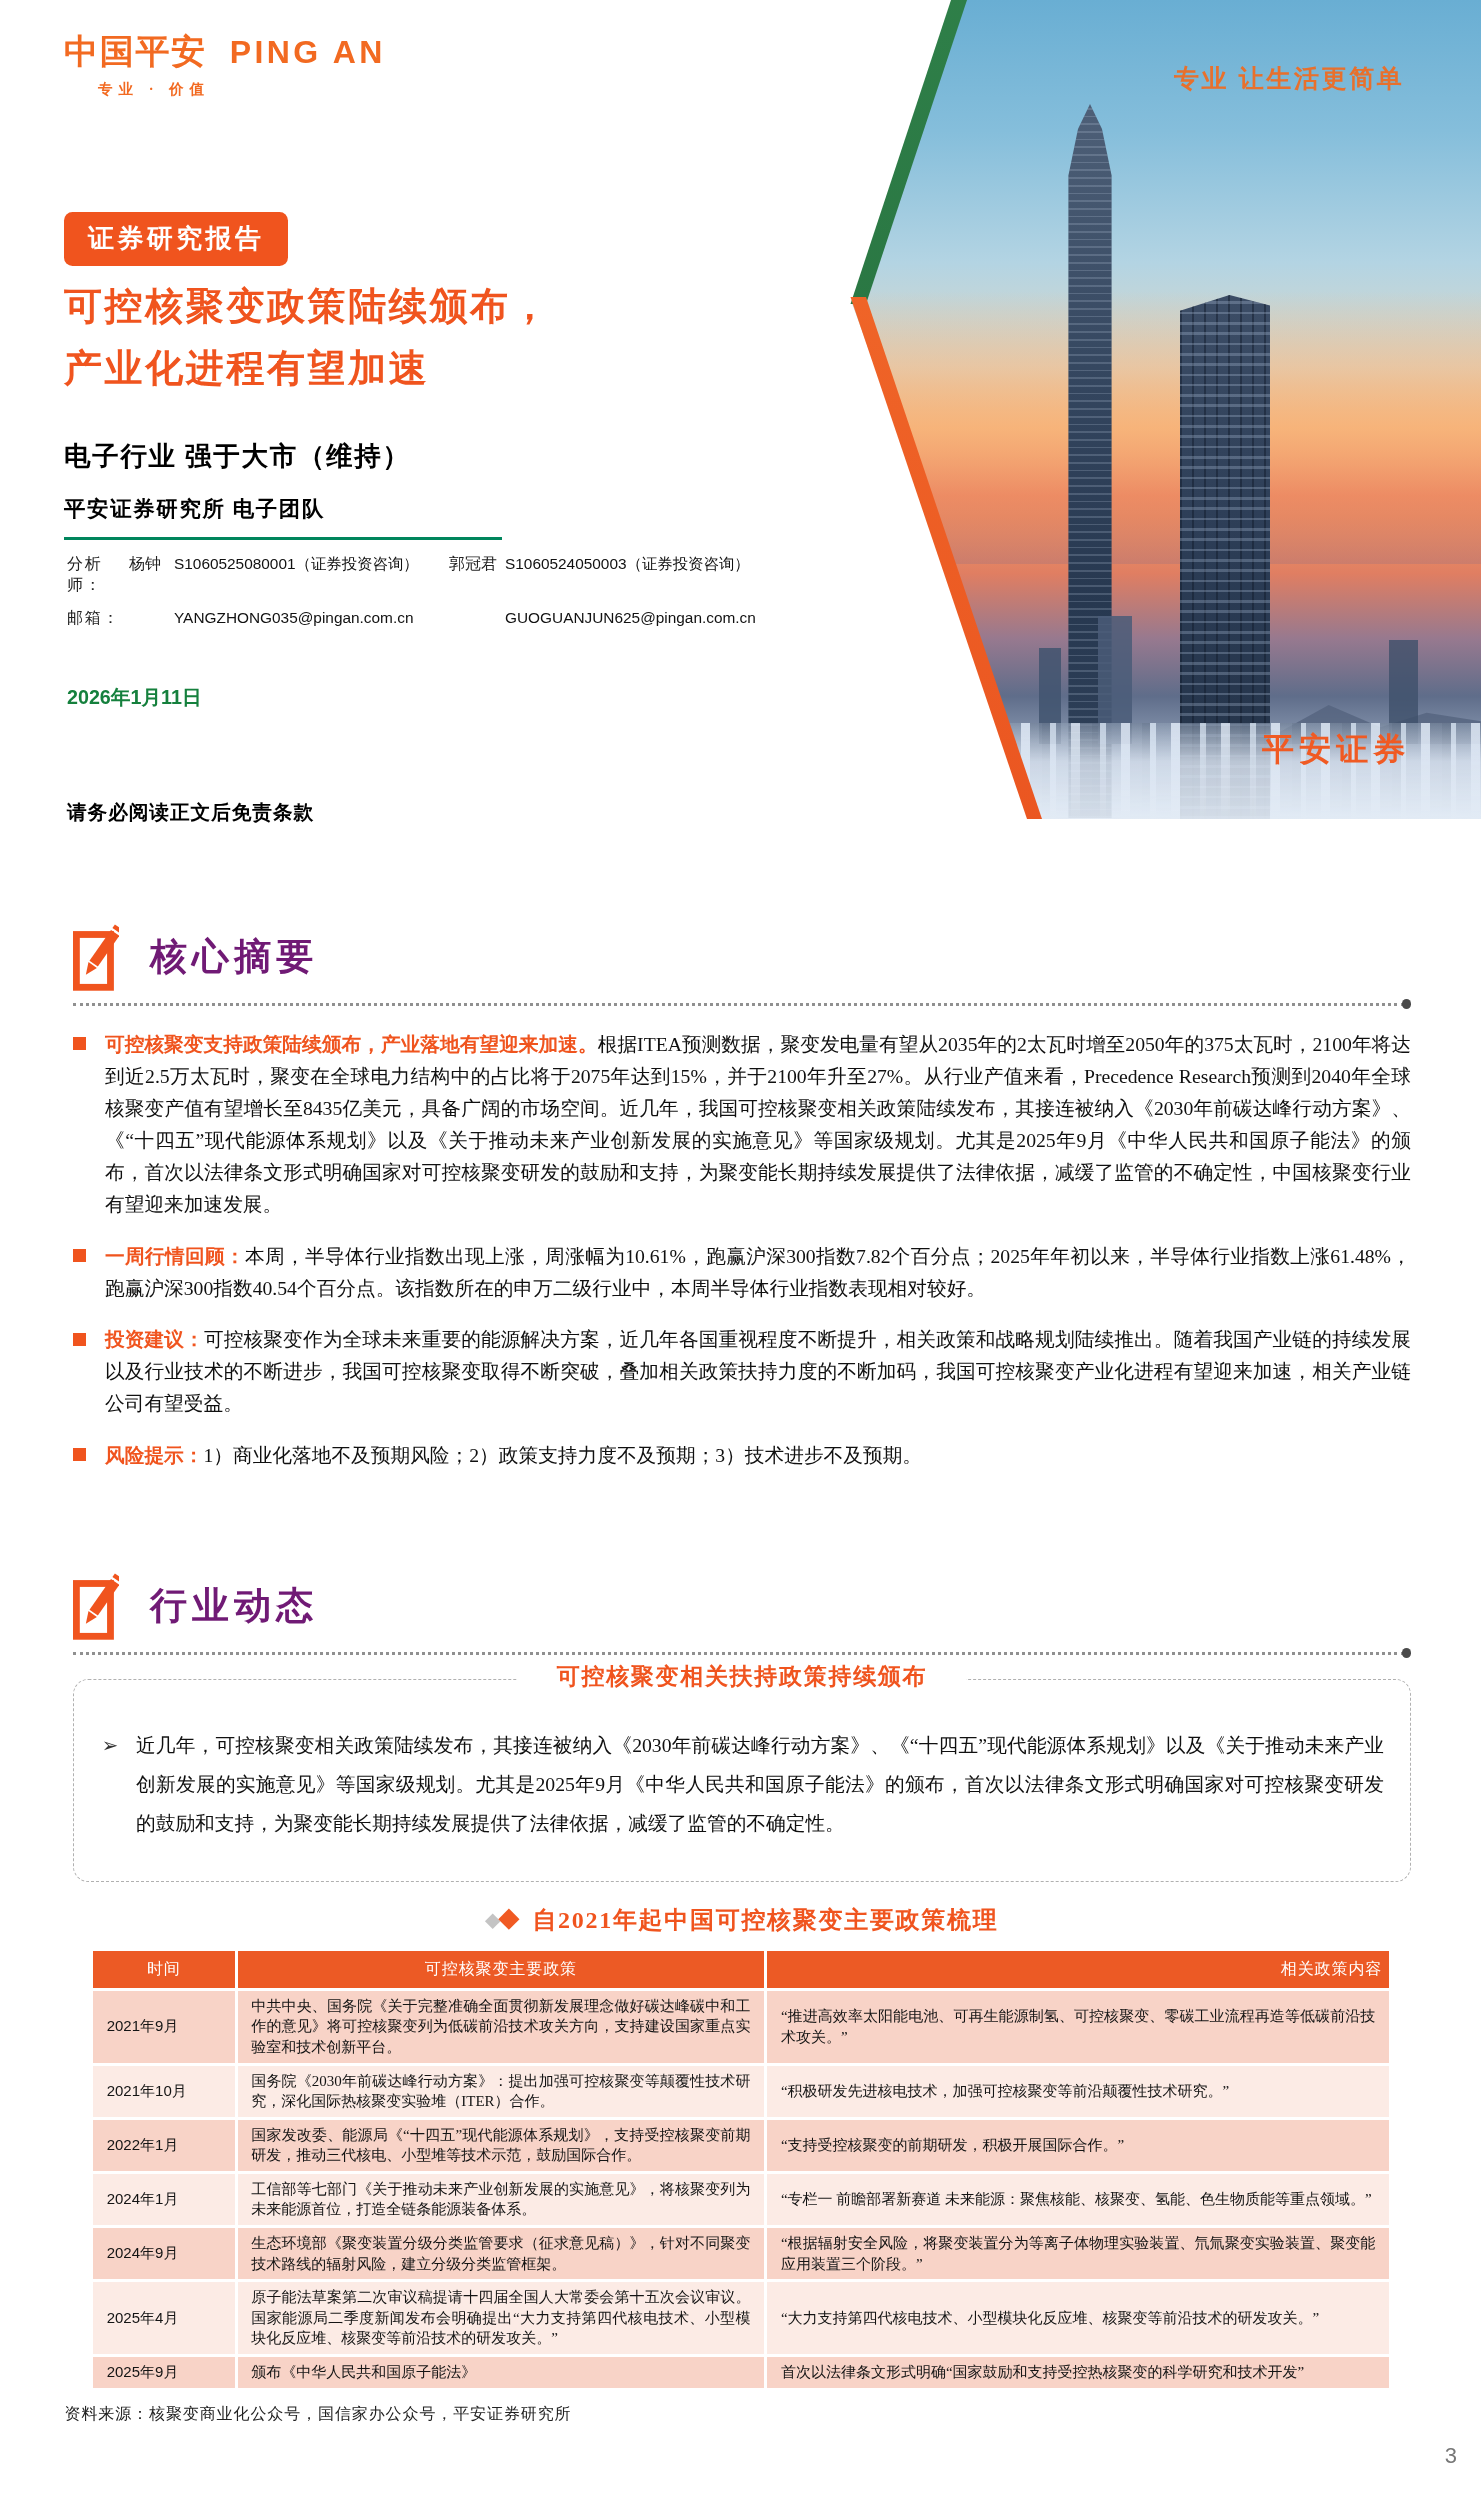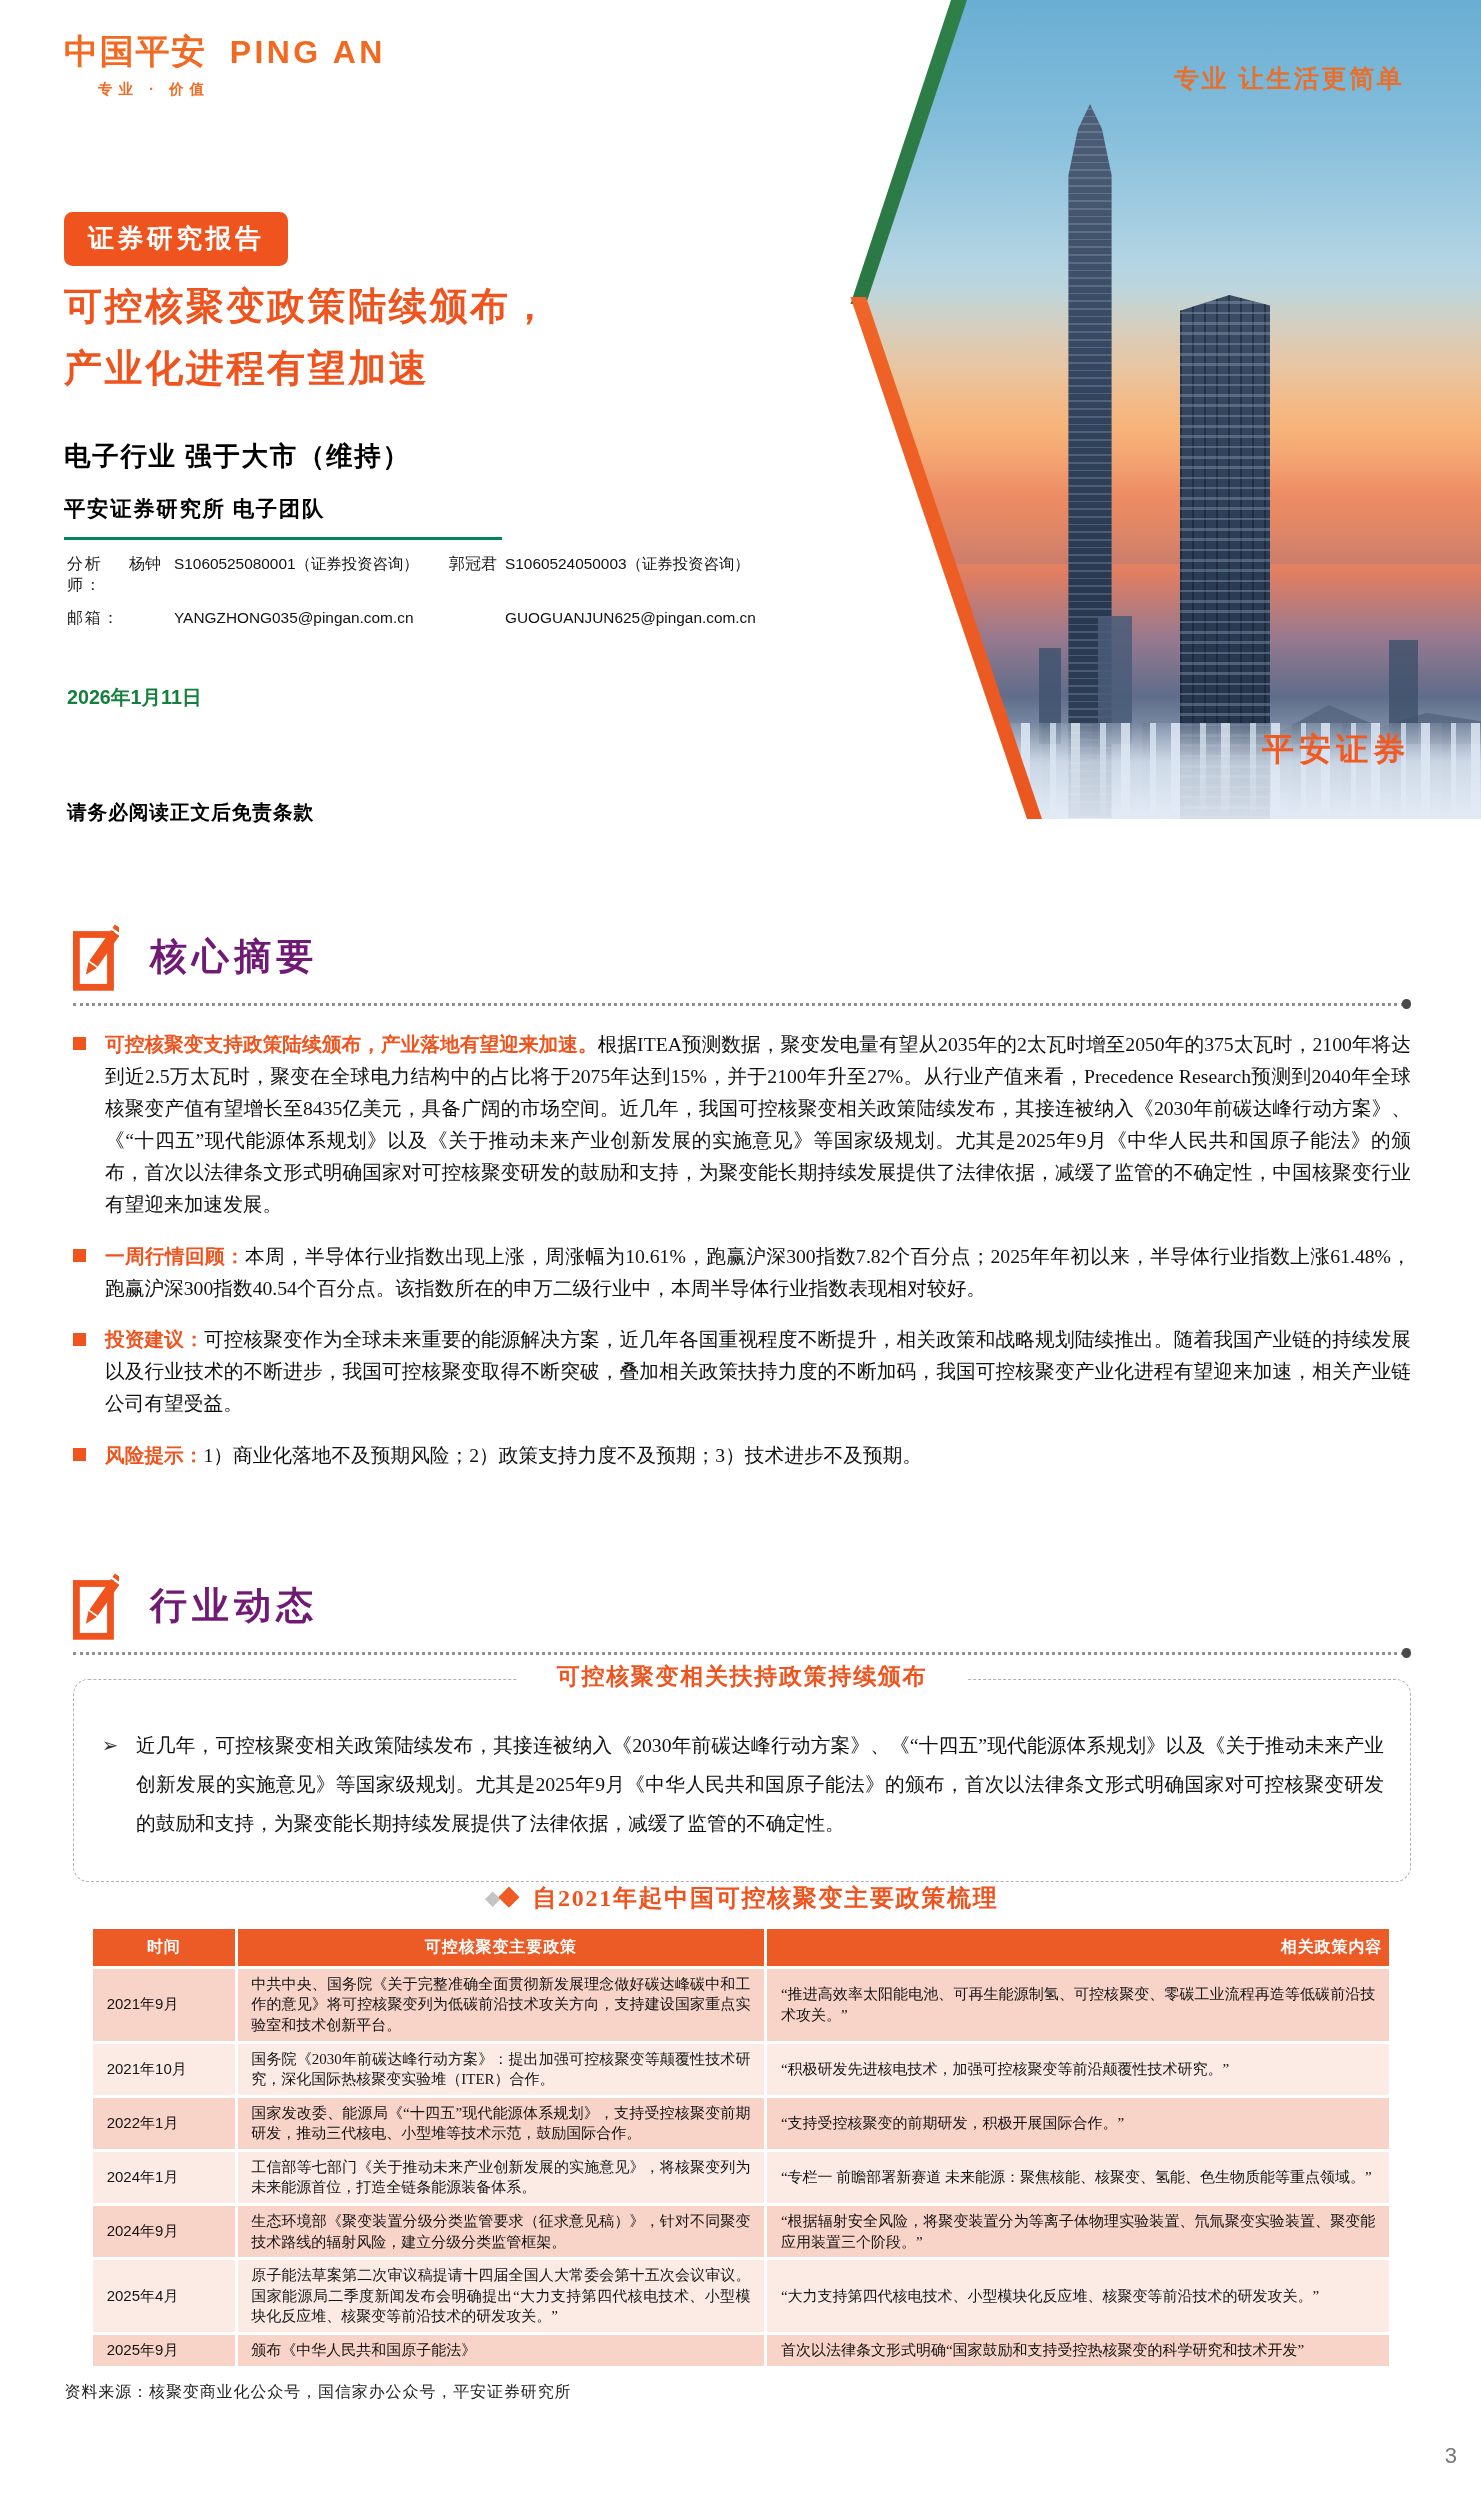--- a/index.html
+++ b/index.html
@@ -87,27 +87,27 @@
 
   .hl-box{position:relative;margin-top:24px;border:1.7px dashed #b0b0b0;border-radius:15.4px;
     padding:26px 26px 19px 26px;}
   .hl-title{position:absolute;top:-19px;left:0;right:0;text-align:center;}
   .hl-title span{display:inline-block;background:#fff;padding:0 39px;color:#f0541e;
     font-weight:bold;font-size:23px;letter-spacing:1.7px;}
   .hl-blt{position:relative;padding-left:36px;font-size:19.7px;line-height:39px;
     text-align:justify;color:#101010;}
   .arr{position:absolute;left:1.7px;top:0;font-family:"DejaVu Sans",sans-serif;font-size:19.7px;color:#333;}
 
-  .tbl-title{text-align:center;font-weight:bold;font-size:24px;color:#f0541e;letter-spacing:1.7px;}
+  .tbl-title{margin-top:22px;text-align:center;font-weight:bold;font-size:24px;color:#f0541e;letter-spacing:1.7px;}
   .dmd{display:inline-block;transform:rotate(45deg) translateY(-1.7px);}
   .dmd-gray{width:11px;height:11px;background:#c4c4c4;margin-right:3.4px;}
   .dmd-orange{width:15.4px;height:15.4px;background:#f05a23;margin-right:17px;}
 
   table.pt{margin:12px 0 0 17px;width:1302px;border-collapse:separate;border-spacing:3.4px;}
-  table.pt th{background:#ec5a25;color:#fff;font-weight:bold;font-size:16px;padding:7.7px 6.8px;letter-spacing:0.9px;}
+  table.pt th{background:#ec5a25;color:#fff;font-weight:normal;font-size:16px;padding:7.7px 6.8px;letter-spacing:0.9px;}
   th.h-time{width:128px;}
   th.h-policy{width:513px;margin-top:21px;}
   th.h-content{text-align:right;padding-right:75px;}
   table.pt td{font-size:15px;line-height:20.5px;padding:5.1px 13.7px;color:#141414;vertical-align:middle;text-align:justify;}
   td.t-time{text-align:center;font-family:"Liberation Sans",sans-serif;font-size:14.5px;white-space:nowrap;}
   tr.dk td{background:#f8d3c7;}
   tr.lt td{background:#fcebe5;}
   td.t-content{padding-left:19px;}
 
   .source{margin:13.7px 0 0 -8.5px;font-size:16px;color:#222;letter-spacing:0.9px;}

